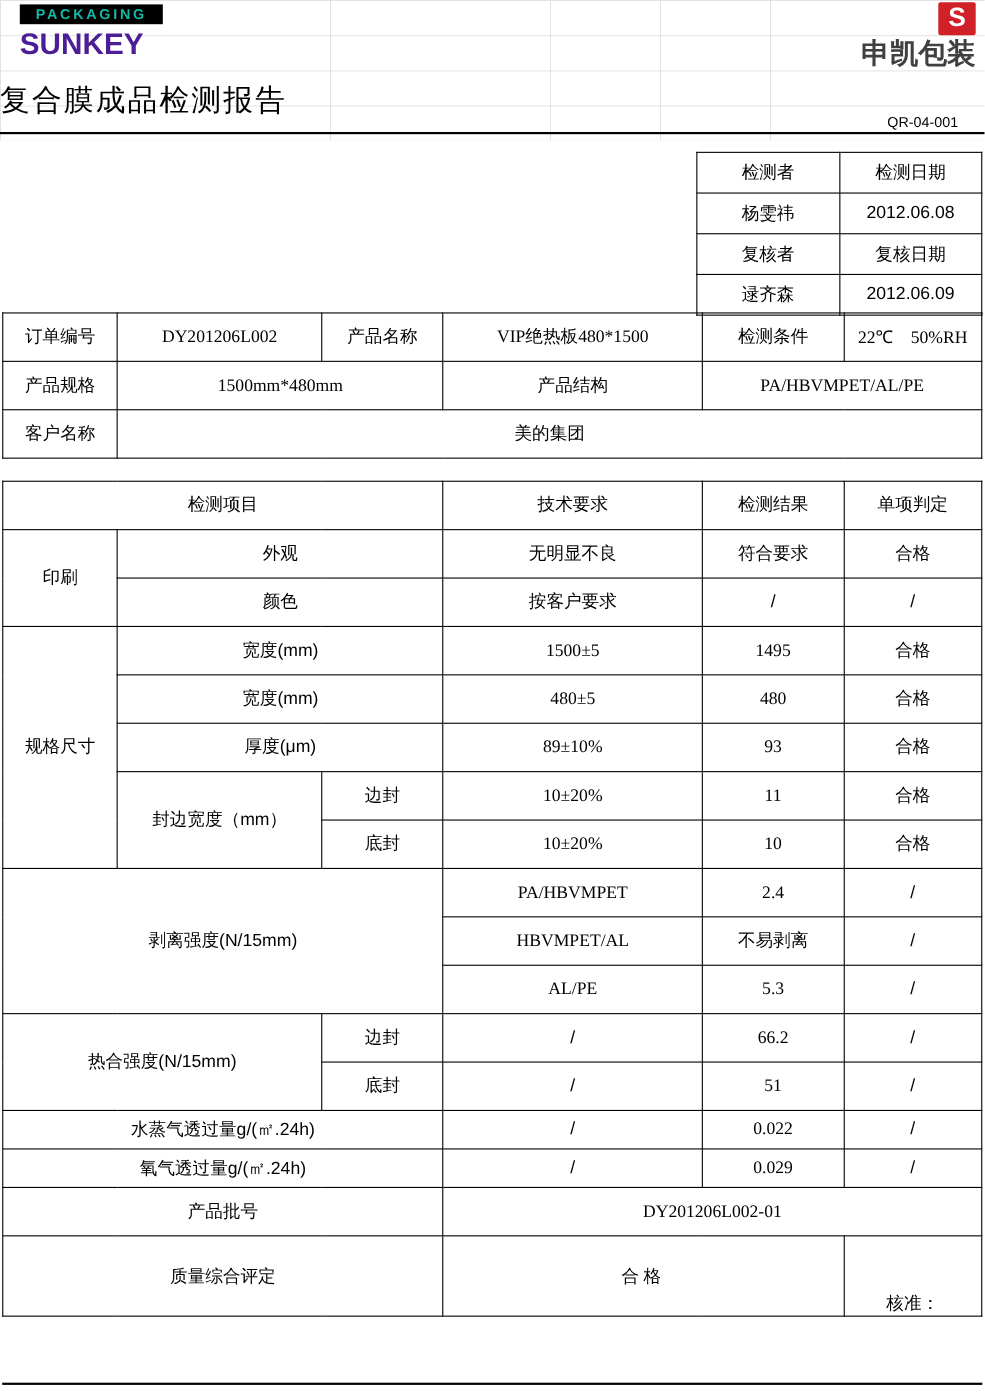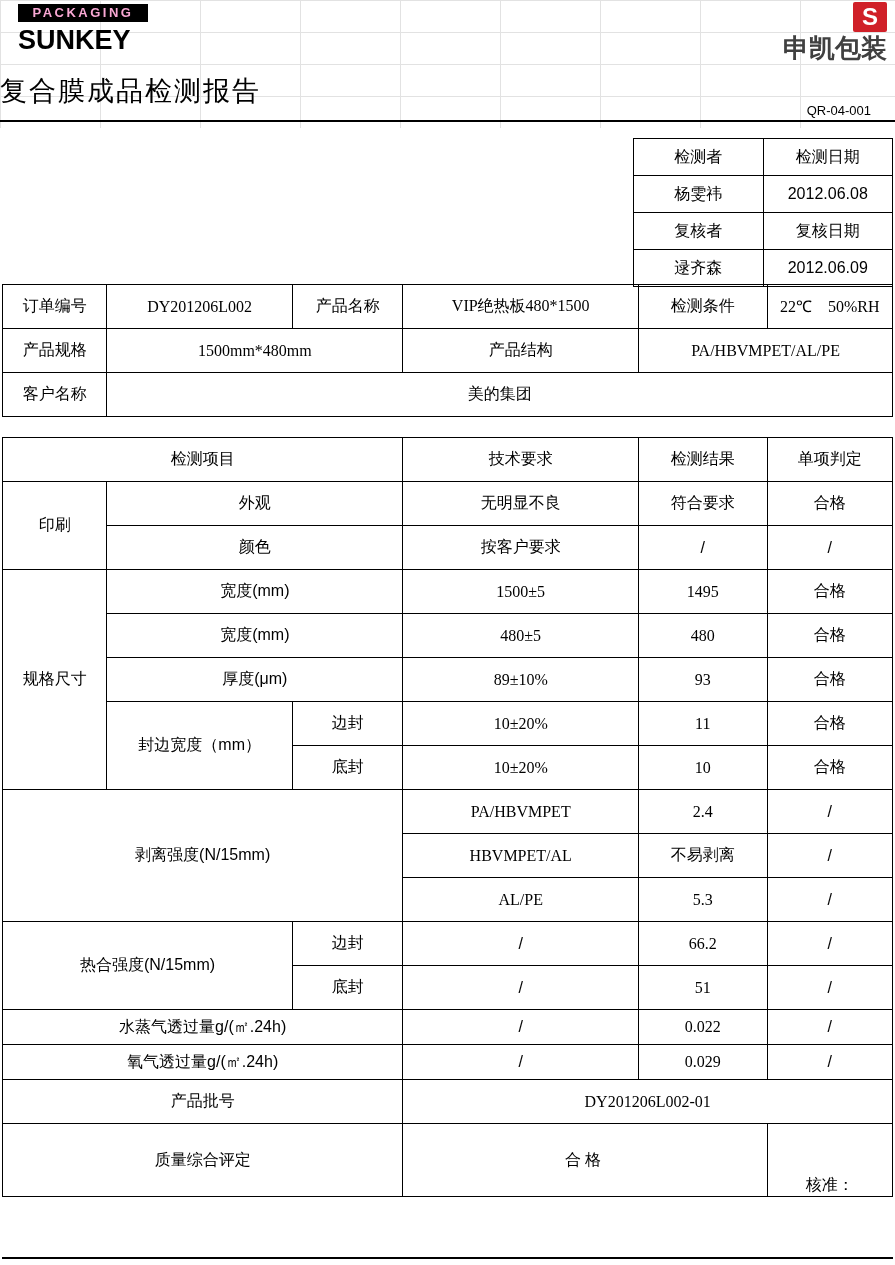--- a/index.html
+++ b/index.html
@@ -43,31 +43,31 @@
     height: 66px;
   }
   .logo-sunkey {
     position: absolute;
     left: 18px;
     top: 4px;
     width: 130px;
   }
   .logo-packaging {
     background: #000;
-    color: #f9a8d4;
+    color: #14b8a6;
     font-family: "Liberation Sans", sans-serif;
     font-weight: bold;
     font-size: 13px;
     letter-spacing: 2.5px;
     text-align: center;
     padding: 1px 0 2px 0;
     line-height: 15px;
   }
   .logo-sunkey-text {
-    color: #000000;
+    color: #4c1d95;
     font-family: "Liberation Sans", sans-serif;
     font-weight: bold;
     font-size: 27px;
     letter-spacing: 0px;
     line-height: 32px;
     margin-top: 2px;
   }
   .logo-right {
     position: absolute;
     right: 8px;

